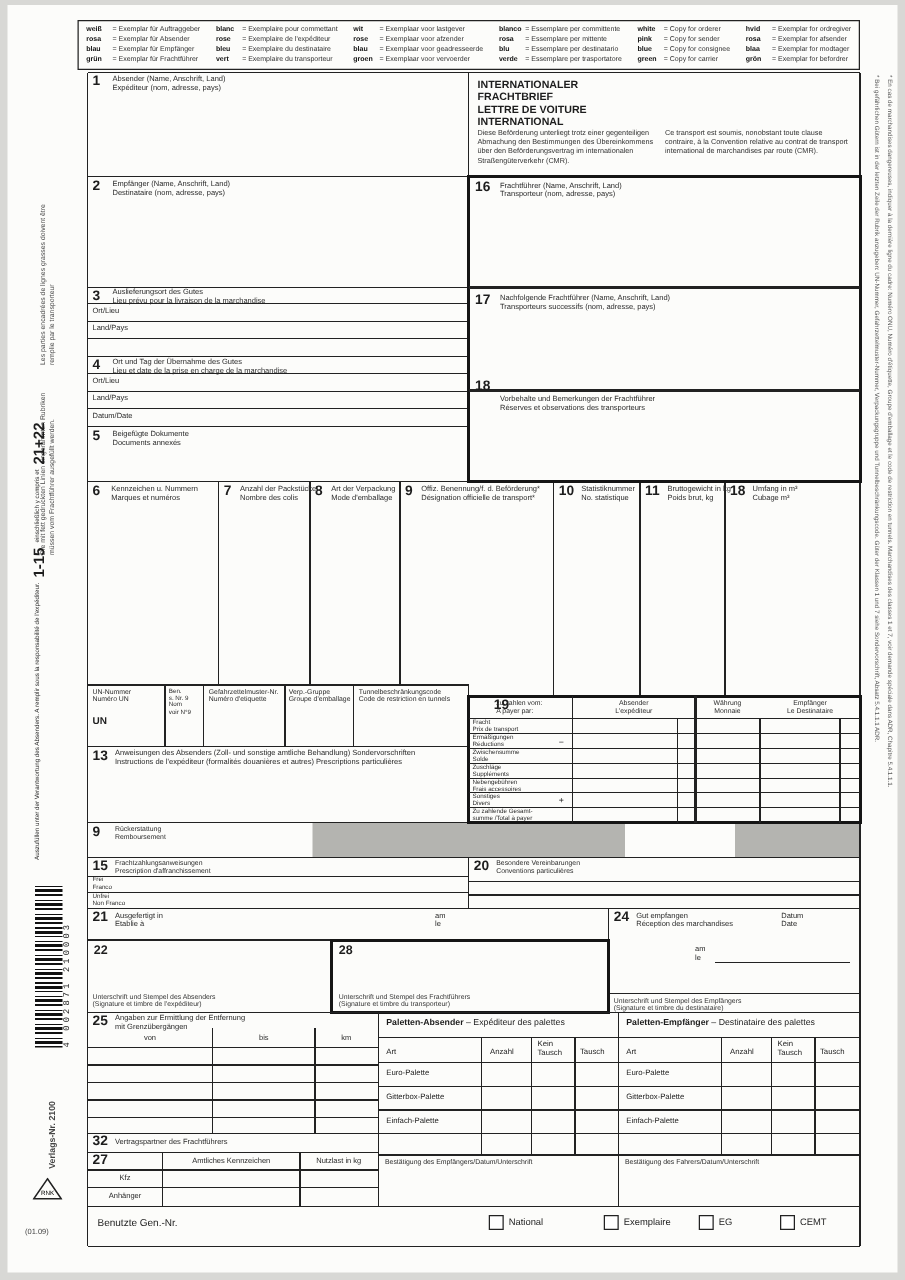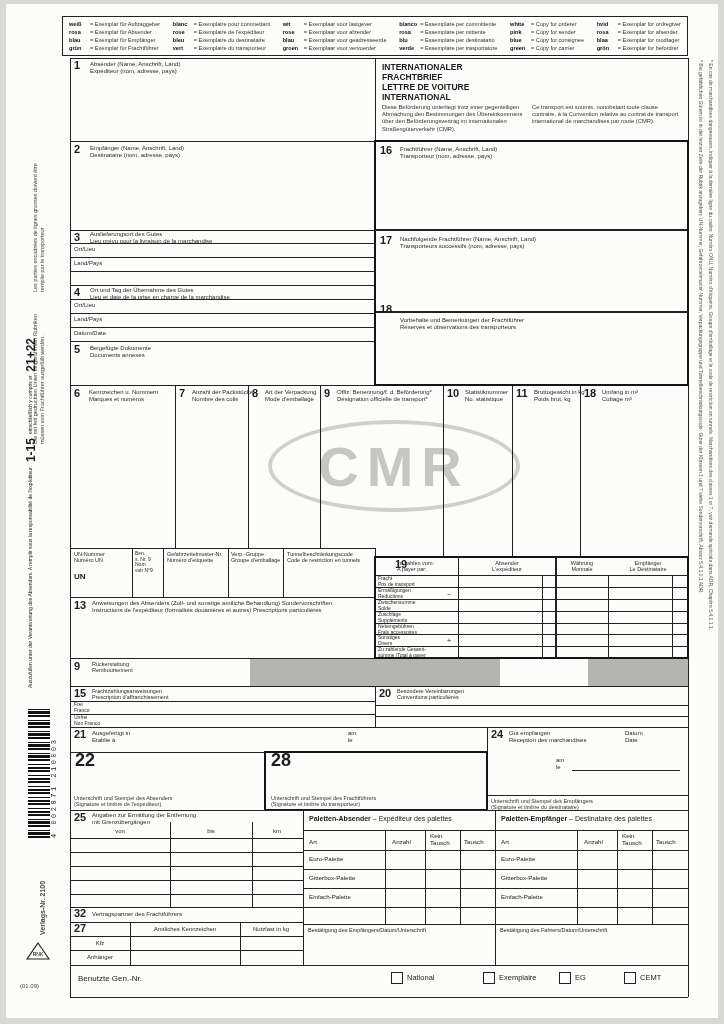--- a/index.html
+++ b/index.html
@@ -4,21 +4,21 @@
 <style>
   body{margin:0;background:#b9b9b6}
   .page{position:relative;width:724px;height:1024px;background:#d8d8d5;font-family:"Liberation Sans",sans-serif;overflow:hidden;color:#1d1d1d}
   .paper{position:absolute;left:6px;top:4px;width:712px;height:1014px;background:#fcfcfa}
   svg.grid{position:absolute;left:0;top:0}
   svg.grid line{stroke:#222;stroke-width:1;shape-rendering:crispEdges}
   svg.grid line.tk{stroke-width:2.4}
   svg.grid rect.tkr{fill:none;stroke:#151515;stroke-width:2.4;shape-rendering:crispEdges}
   .abs{position:absolute}
   .fn{position:absolute;font-weight:bold;font-size:11px;line-height:11px}
-  .fnb{font-size:18px}
+  .fnb{font-size:10px}
   .fl{position:absolute;font-size:6px;line-height:7px;color:#2a2a2a}
   .fl span{display:block}
   .s5{font-size:5px;line-height:5.6px}
   .s55{font-size:5.5px;line-height:6px}
   .c{transform:translateX(-50%);text-align:center}
   .pre{white-space:pre-line}
   .hit{position:absolute}
   .cb{position:absolute;width:10px;height:10px;border:1px solid #222;background:#fff}
   .cblbl{position:absolute;font-size:7.5px}
   .wm{position:absolute;left:268px;top:420px;width:244px;height:84px;border:4px solid #cfcfcc;border-radius:50%;display:flex;align-items:center;justify-content:center;font-size:56px;font-weight:bold;letter-spacing:8px;color:#c6c6c3}
@@ -41,21 +41,20 @@
   .ptitle{position:absolute;font-size:7px}
   .ptitle b{font-size:7px}
   .pcell{position:absolute;font-size:6.2px;line-height:6.6px;color:#222}
 </style>
 </head>
 <body>
 
 <div class="page">
   <div class="paper"></div>
 
-  <div class="wm">CMR</div>
 
   <svg class="grid" width="724" height="1024">
 
     <rect x="250" y="658" width="250" height="28" fill="#b4b4b0"></rect>
     <rect x="588" y="658" width="100" height="28" fill="#b4b4b0"></rect>
 
     <line x1="70" y1="58" x2="688" y2="58"></line>
       <line x1="70" y1="997" x2="688" y2="997"></line>
     <line x1="70" y1="58" x2="70" y2="997"></line>
       <line x1="688" y1="58" x2="688" y2="997"></line>

